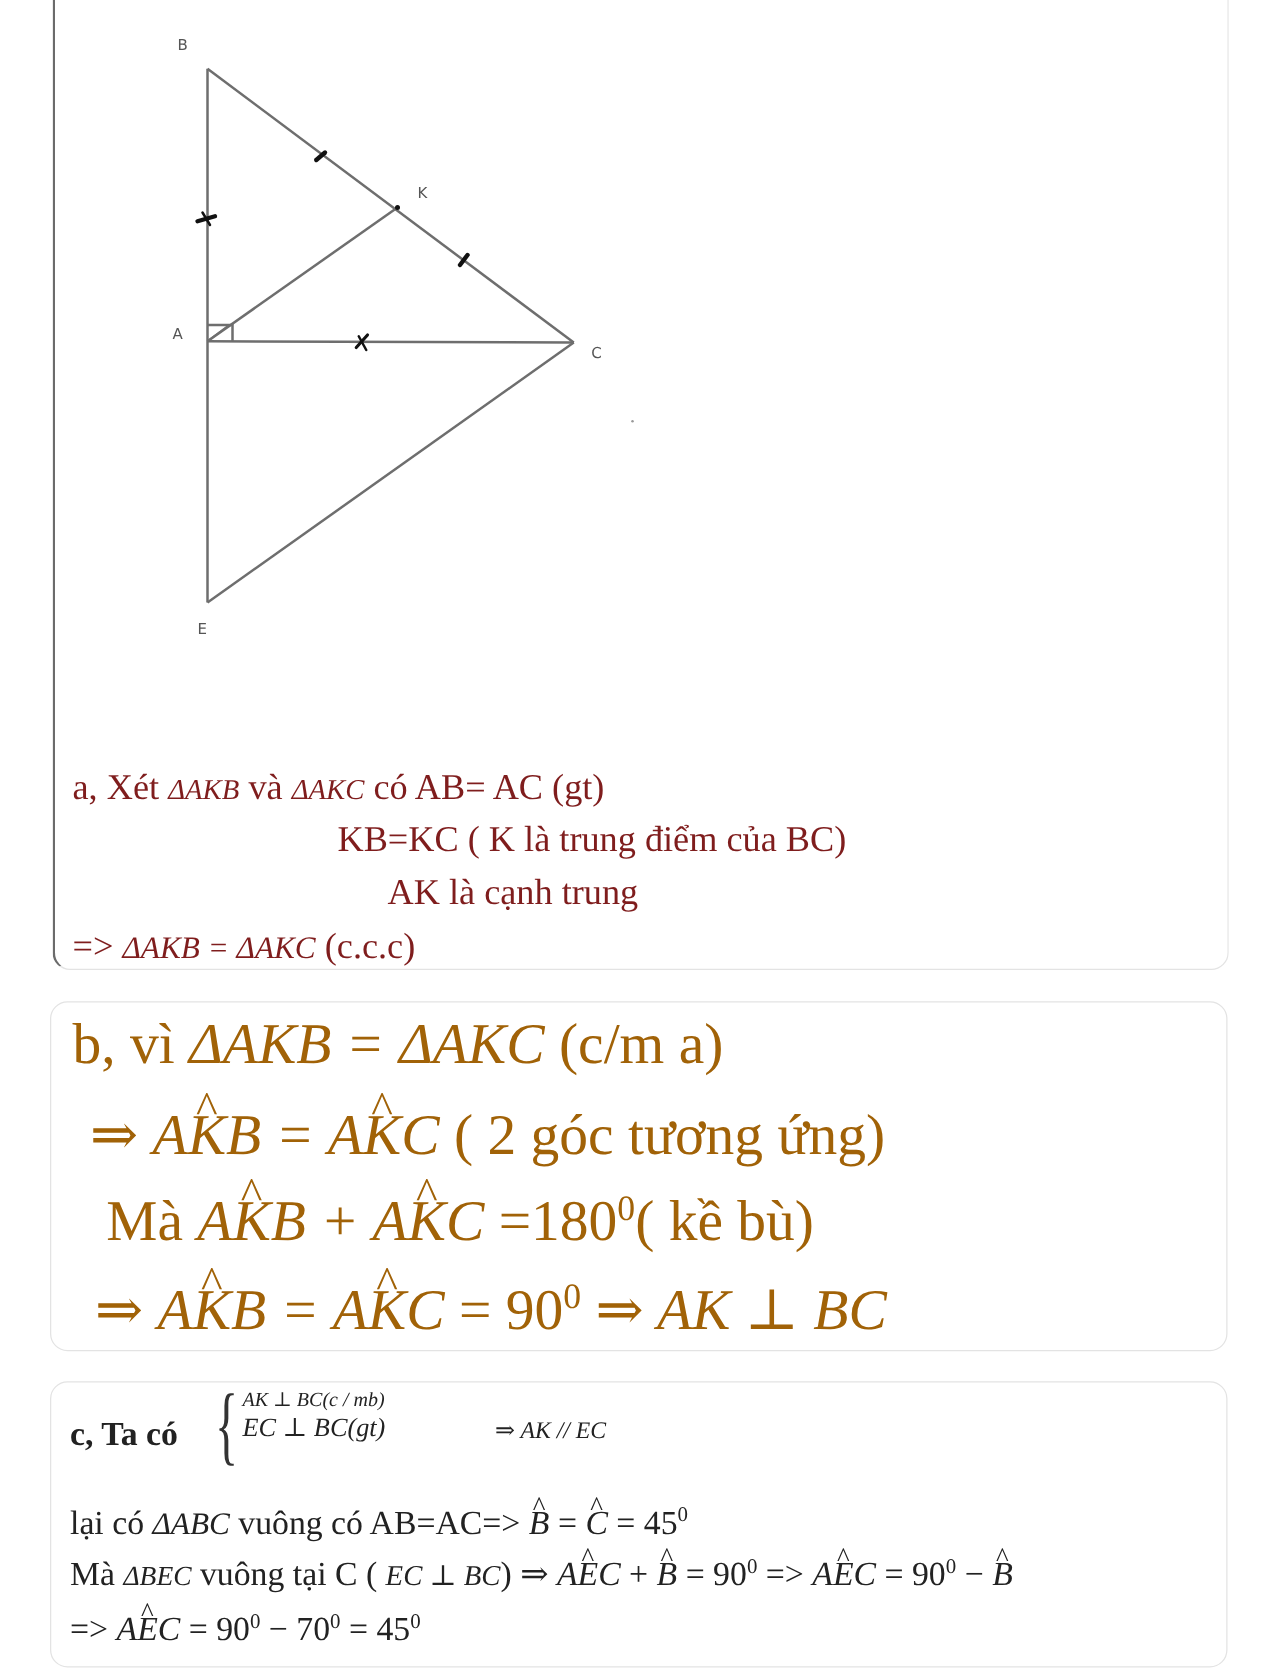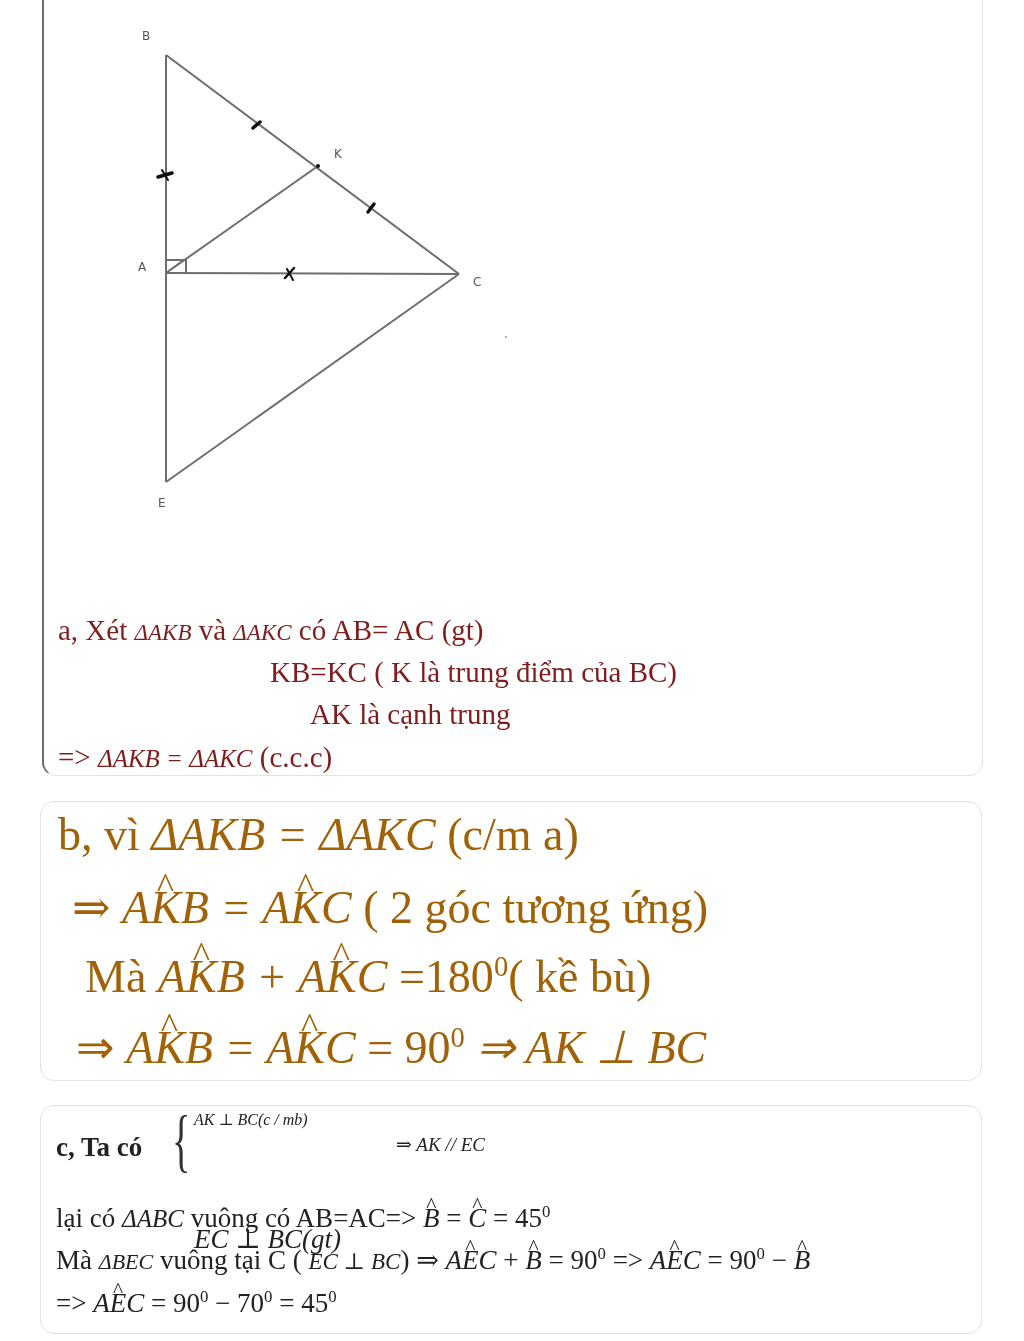--- a/index.html
+++ b/index.html
@@ -72,29 +72,29 @@
 <div id="card-b" class="card"></div>
 <div class="line tb" style="left:58px; top:808px;">
   <span>b, vì </span><span class="it">ΔAKB = ΔAKC</span><span> (c/m a)</span>
 </div>
 <div class="line tb" style="left:60px; top:880px;margin-left:12px;">
   <span>⇒ </span><span class="it"><span>A</span><span class="hat">K</span><span>B = </span><span>A</span><span class="hat">K</span><span>C</span></span><span> ( 2 góc tương ứng)</span>
 </div>
 <div class="line tb" style="left:58px; top:950px;margin-left:27px;">
   <span>Mà  </span><span class="it"><span>A</span><span class="hat">K</span><span>B + </span><span>A</span><span class="hat">K</span><span>C</span></span><span> =180</span><span class="sup">0</span><span>( kề bù)</span>
 </div>
-<div class="line tb" style="left:76px; top:1020px;font-family:Liberation Serif, serif;">
+<div class="line tb" style="left:76px; top:1020px;">
   <span>⇒ </span><span class="it"><span>A</span><span class="hat">K</span><span>B = </span><span>A</span><span class="hat">K</span><span>C</span></span><span> = 90</span><span class="sup">0</span><span class="it"> ⇒ AK ⊥ BC</span>
 </div>
 
 <div id="card-c" class="card"></div>
 <div class="line tc" style="left:56px; top:1132px;font-weight:bold;">c, Ta có</div>
 <div class="brace" style="left:172px; top:1106px; color:#333;">{</div>
 <div class="line tc it" style="left:194px; top:1110px; font-size:16px;">AK ⊥ BC(c / mb)</div>
-<div class="line tc it" style="left:194px; top:1223px; font-size:27px;">EC ⊥ BC(gt)</div>
+<div class="line tc it" style="left:194px; top:1130px; font-size:21px;">EC ⊥ BC(gt)</div>
 <div class="line tc it" style="left:396px; top:1133px; font-size:19px;">⇒ AK // EC</div>
 
 <div class="line tc" style="left:56px; top:1203px;">
   <span>lại có </span><span class="it" style="font-size:25px">ΔABC</span><span>  vuông có AB=AC=&gt; </span><span class="it hat">B</span><span> = </span><span class="it hat">C</span><span> = 45</span><span class="sup">0</span>
 </div>
 
 <div class="line tc" style="left:56px; top:1244px;">
   <span>Mà </span><span class="it" style="font-size:22px">ΔBEC</span><span>  vuông tại C ( </span><span class="it" style="font-size:23px">EC ⊥ BC</span><span>) ⇒ </span><span class="it"><span>A</span><span class="hat">E</span><span>C</span></span><span> + </span><span class="it hat">B</span><span> = 90</span><span class="sup">0</span><span> =&gt; </span><span class="it"><span>A</span><span class="hat">E</span><span>C</span></span><span> = 90</span><span class="sup">0</span><span> − </span><span class="it hat">B</span>
 </div>
 

